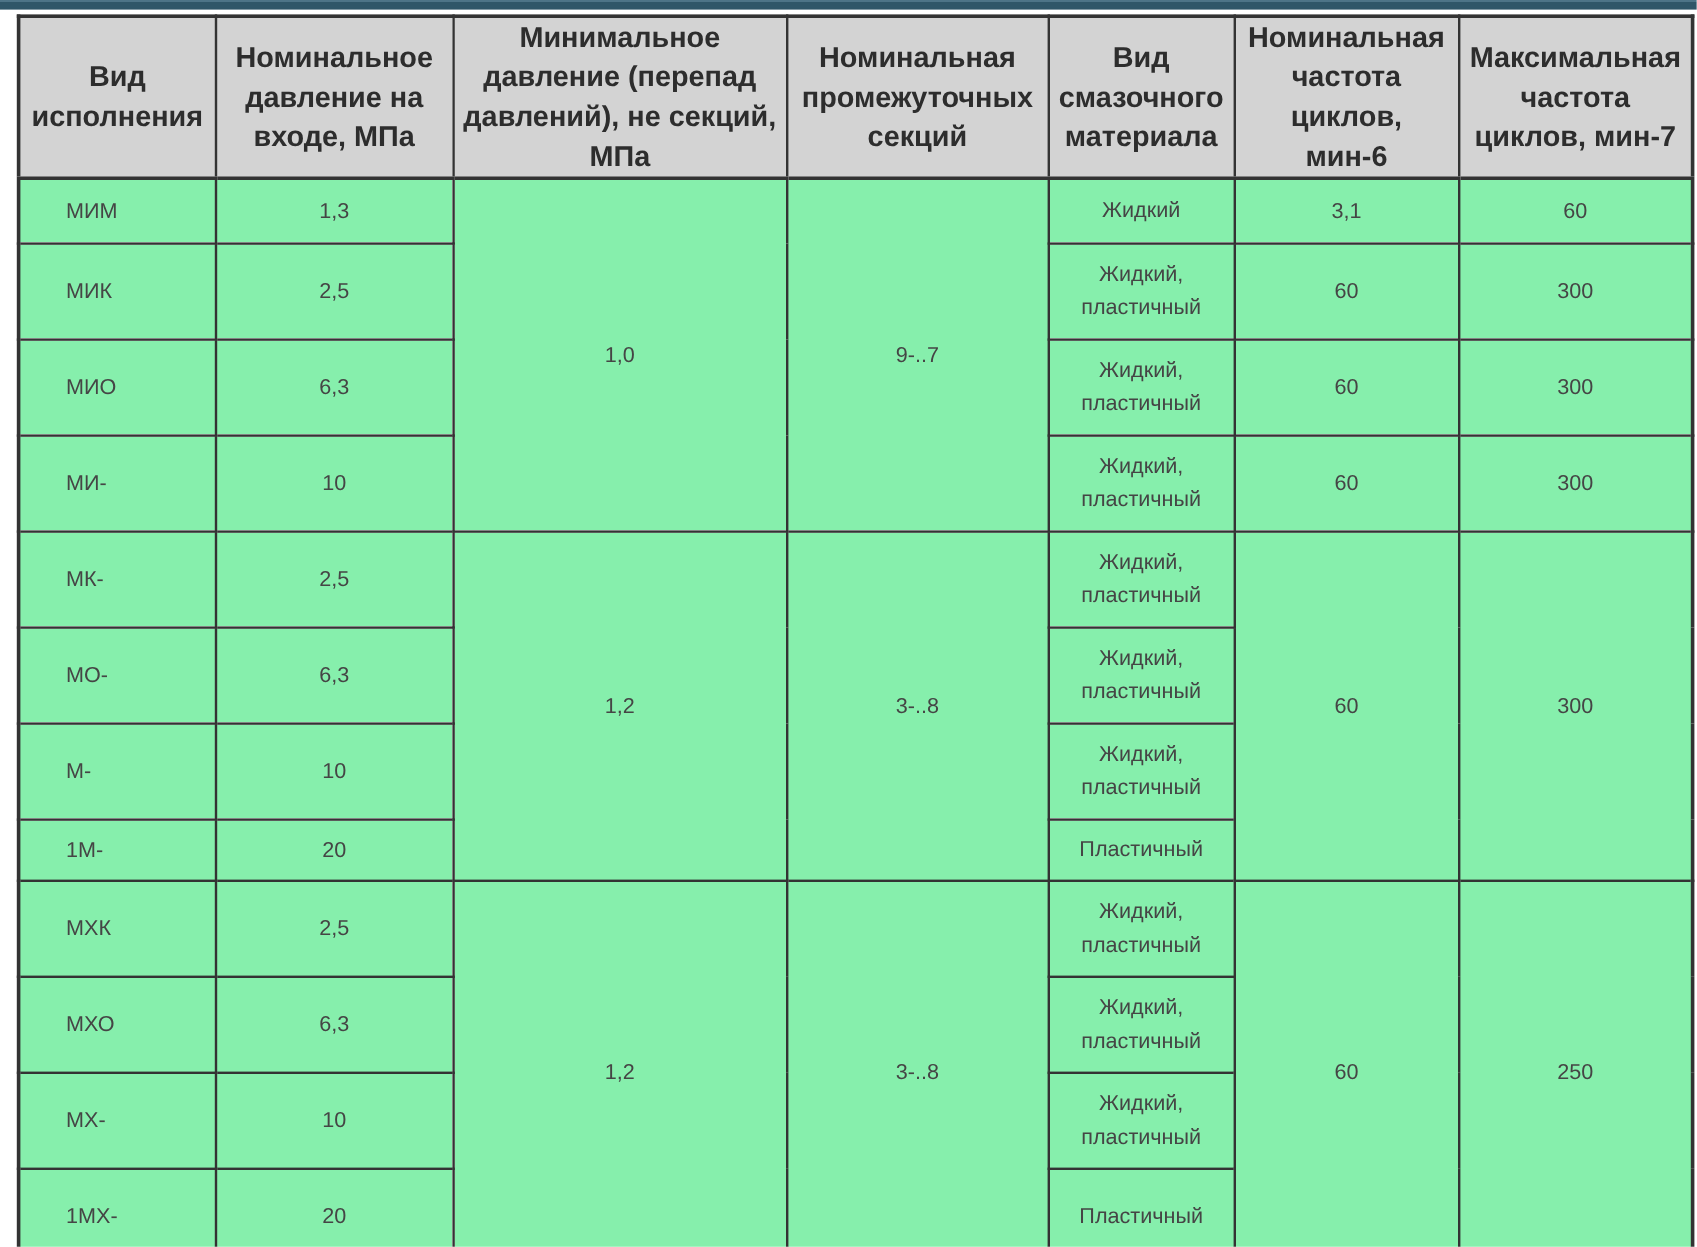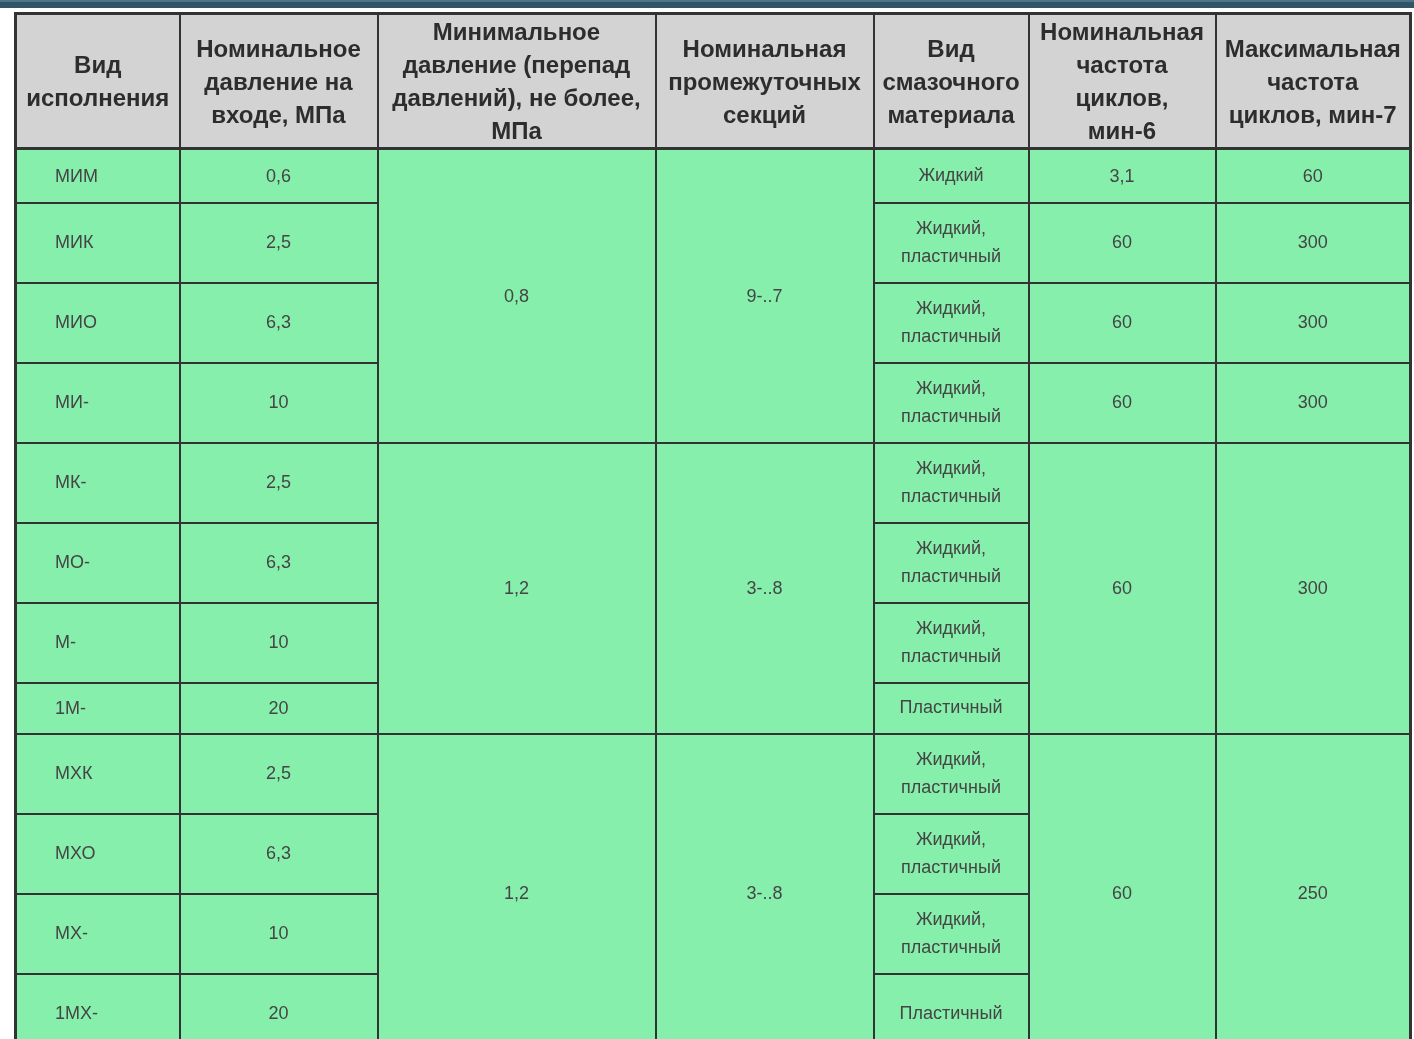--- a/index.html
+++ b/index.html
@@ -78,43 +78,43 @@
   </colgroup>
   <thead>
     <tr>
       <th>Вид
 исполнения</th>
       <th>Номинальное
 давление на
 входе, МПа</th>
       <th>Минимальное
 давление (перепад
-давлений), не более,
+давлений), не секций,
 МПа</th>
       <th>Номинальная
 промежуточных
 секций</th>
       <th>Вид
 смазочного
 материала</th>
       <th>Номинальная
 частота
 циклов,
 мин-6</th>
       <th>Максимальная
 частота
 циклов, мин-7</th>
     </tr>
   </thead>
   <tbody>
 
     <tr class="r-sm1">
       <td class="c-type">МИМ</td>
-      <td>0,6</td>
-      <td rowspan="4">0,8</td>
+      <td>1,3</td>
+      <td rowspan="4">1,0</td>
       <td rowspan="4">9-..7</td>
       <td class="c-lub">Жидкий</td>
       <td>3,1</td>
       <td>60</td>
     </tr>
     <tr class="r-std">
       <td class="c-type">МИК</td>
       <td>2,5</td>
       <td class="c-lub">Жидкий,
 пластичный</td>

